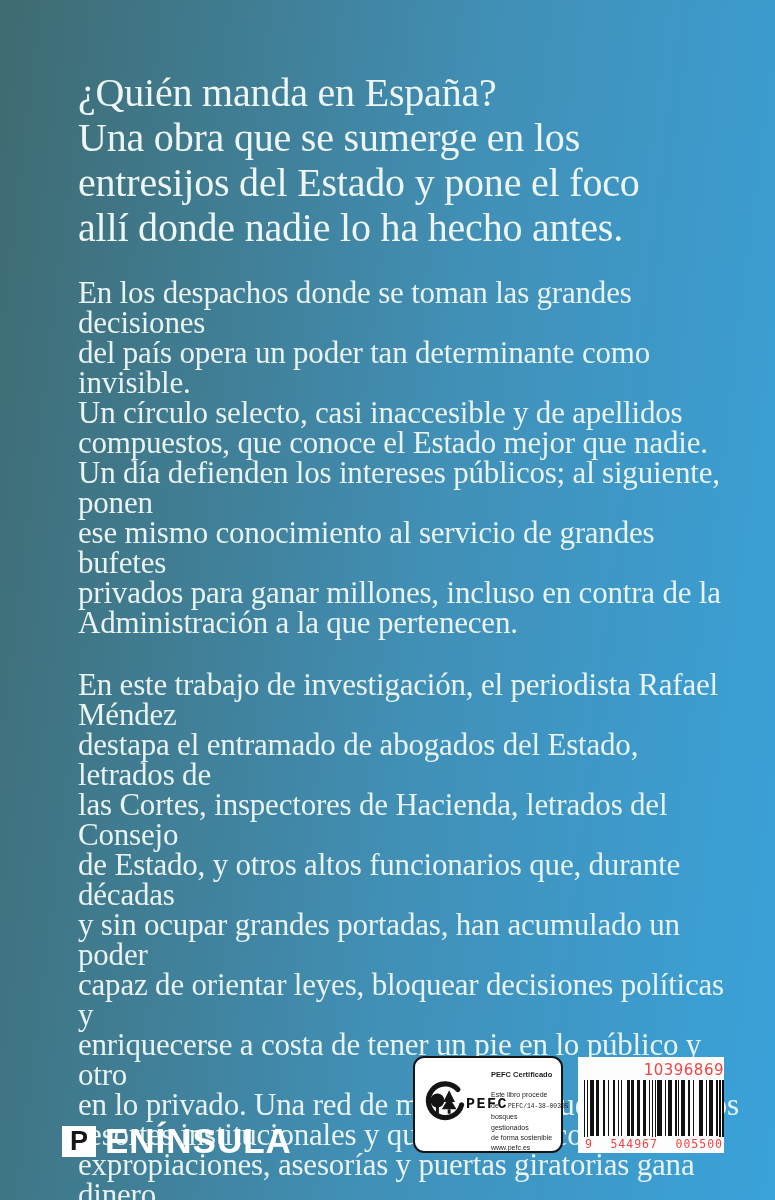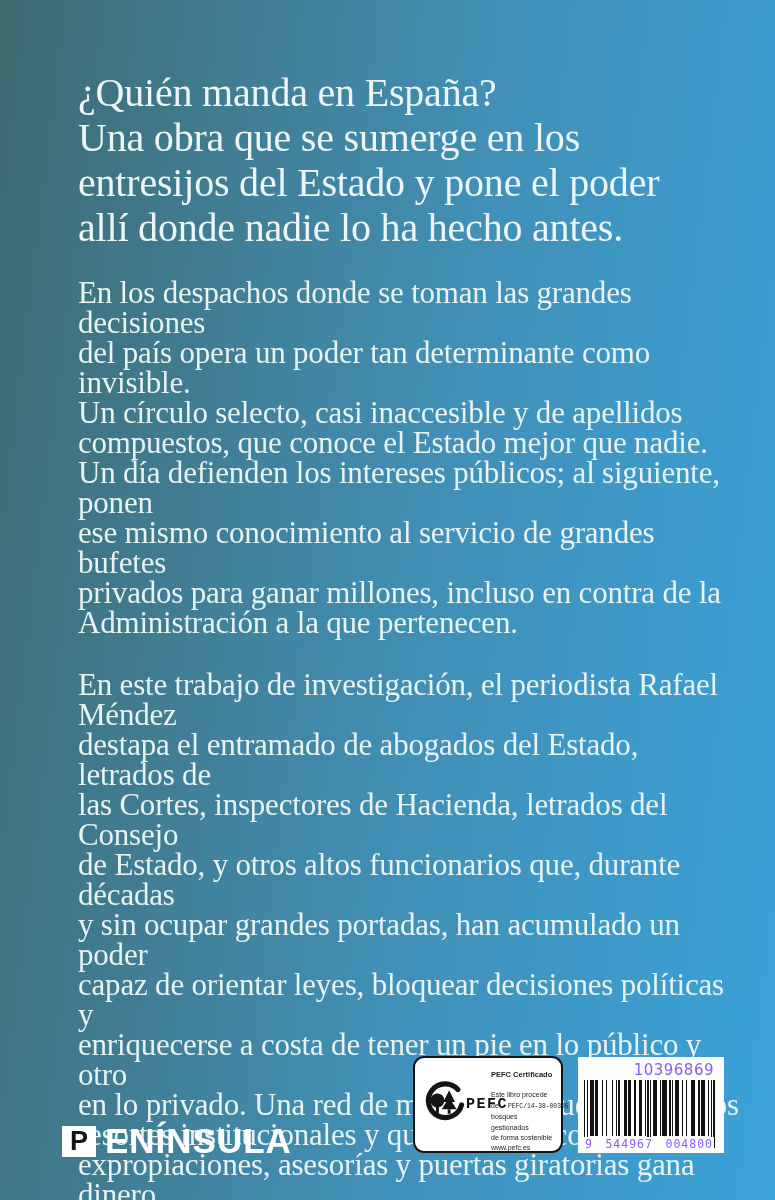--- a/index.html
+++ b/index.html
@@ -53,22 +53,22 @@
   .pefc-license { font-size:6.3px; margin-top:3px; white-space:nowrap; }
   .pefc-right { flex:1; padding-left:7px; display:flex; flex-direction:column; }
   .pefc-title { font-size:7.5px; font-weight:bold; margin-top:7px; }
   .pefc-desc { font-size:7px; line-height:1.55; margin-top:11px; white-space:pre-line; }
   .pefc-url { font-size:7px; margin-top:auto; margin-bottom:3px; }
 
   
   .barcode {
     position:absolute; left:578px; top:1057px;
     width:146px; height:96px; box-sizing:border-box;
-    background:#fdfdfd; padding:4px 10px 4px 6px;
-    font-family:"DejaVu Sans", sans-serif; color:#8b5cf6;
+    background:#fdfdfd; padding:4px 0 4px 6px;
+    font-family:"DejaVu Sans", sans-serif; color:#ef4444;
   }
   .bc-top { text-align:right; font-size:15px; letter-spacing:0.5px; height:18px; }
   .bc-bars {
     position:relative; height:70px; margin-top:1px;
     display:flex; align-items:flex-start;
   }
   .bc-m { flex:1 1 auto; height:56px; }
   .bc-m.on { background:#111; }
   .bc-m.guard { height:68px; }
   .bc-digits {
@@ -79,21 +79,21 @@
   .bc-digits span { background:#fdfdfd; padding:0 1px; letter-spacing:1px; }
 </style>
 </head>
 <body>
 
 <div class="cover">
 
   <div class="content">
     <div class="headline">¿Quién manda en España?
 Una obra que se sumerge en los
-entresijos del Estado y pone el poder
+entresijos del Estado y pone el foco
 allí donde nadie lo ha hecho antes.</div>
     <div class="para para1">En los despachos donde se toman las grandes decisiones
 del país opera un poder tan determinante como invisible.
 Un círculo selecto, casi inaccesible y de apellidos
 compuestos, que conoce el Estado mejor que nadie.
 Un día defienden los intereses públicos; al siguiente, ponen
 ese mismo conocimiento al servicio de grandes bufetes
 privados para ganar millones, incluso en contra de la
 Administración a la que pertenecen.</div>
     <div class="para para2">En este trabajo de investigación, el periodista Rafael Méndez
@@ -233,18 +233,18 @@
         <div class="bc-m"></div>
         <div class="bc-m"></div>
         <div class="bc-m on"></div>
         <div class="bc-m"></div>
         <div class="bc-m on guard"></div>
         <div class="bc-m guard"></div>
         <div class="bc-m on guard"></div>
         <div class="bc-digits">
         <span>9</span>
         <span>544967</span>
-        <span>004800</span>
+        <span>005500</span>
       </div>
     </div>
   </div>
 
 </div>
 
 </body></html>

